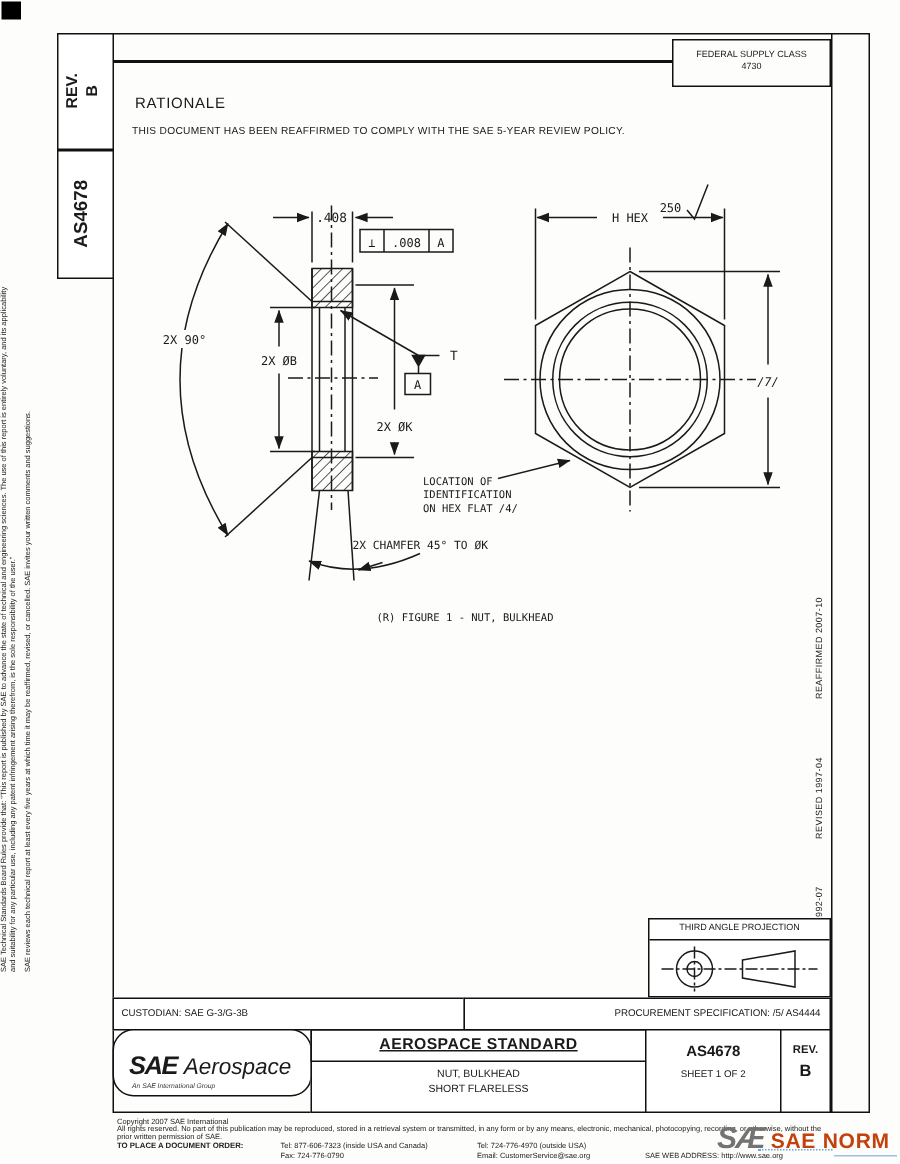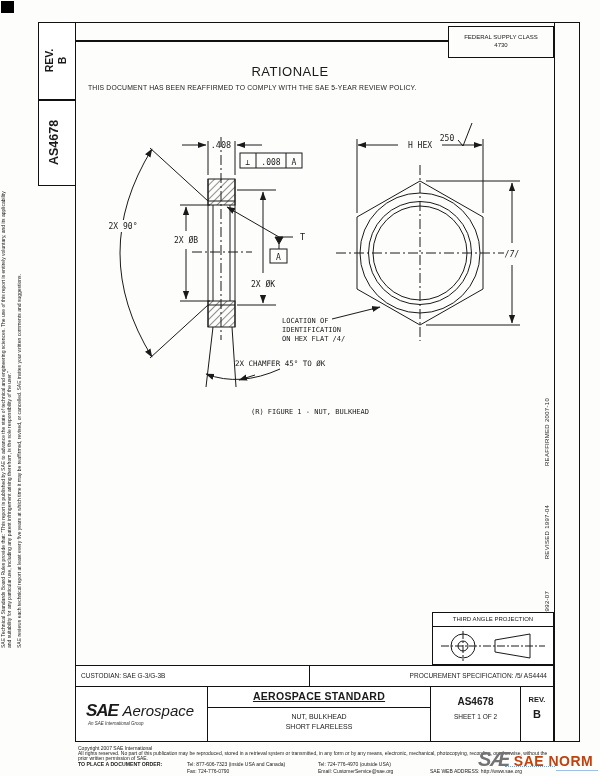--- a/index.html
+++ b/index.html
@@ -15,21 +15,21 @@
   .sb{border:1.5px solid #111;box-sizing:border-box;background:#fff;}
   .sb-rev{left:38px;top:22px;width:38px;height:78px;}
   .sb-as{left:38px;top:100px;width:38px;height:86px;}
   .vwrap{position:absolute;text-align:center;transform:rotate(-90deg);}
   .rev-wrap{left:17px;top:42px;width:78px;height:37px;font-weight:bold;font-size:10.5px;line-height:13px;padding-top:5px;box-sizing:border-box;}
   .as-wrap{left:12px;top:124px;width:85px;height:37px;font-weight:bold;font-size:12.5px;line-height:37px;}
   
   .fsc{left:448px;top:26px;width:106px;height:32px;border:1.2px solid #111;box-sizing:border-box;
        text-align:center;font-size:6px;line-height:8px;padding-top:6px;}
   
-  .rationale-title{left:90px;top:64px;width:400px;text-align:center;font-size:13px;letter-spacing:.5px;}
+  .rationale-title{left:90px;top:64px;width:400px;font-size:10px;letter-spacing:.5px;}
   .rationale-text{left:88px;top:84px;width:460px;font-size:6.8px;letter-spacing:.2px;}
   
   .fig{left:80px;top:115px;width:480px;height:300px;}
   .fig text{fill:#1a1a1a;stroke:none;font-family:"DejaVu Sans Mono",monospace;}
   .cl{stroke-dasharray:10 3 2 3;}
   .fig-caption{left:160px;top:408px;width:300px;text-align:center;font-size:7px;font-family:"DejaVu Sans Mono",monospace;}
   
   .left-disc{left:-217px;top:405px;width:460px;height:26px;transform:rotate(-90deg);
              font-size:5px;line-height:6.4px;color:#222;}
   .left-disc p{margin:0;}
@@ -37,21 +37,21 @@
   
   .vdate{position:absolute;width:120px;height:10px;text-align:center;transform:rotate(-90deg);
          font-size:6px;color:#222;letter-spacing:.3px;}
   
   .proj{left:432px;top:612px;width:122px;height:53px;border:1.3px solid #111;box-sizing:border-box;background:#fff;}
   .proj-title{border-bottom:1.2px solid #111;font-size:6px;text-align:center;line-height:13px;height:13px;}
   
   .tb{position:absolute;border:1.2px solid #111;box-sizing:border-box;background:#fff;font-family:"Liberation Sans",sans-serif;}
   .tb-cust{left:75px;top:665px;width:235px;height:22px;font-size:6.5px;line-height:20px;padding-left:5px;}
   .tb-proc{left:309px;top:665px;width:245px;height:22px;font-size:6.5px;line-height:20px;text-align:right;padding-right:6px;box-sizing:border-box;}
-  .tb-logo{left:75px;top:686px;width:133px;height:56px;}
+  .tb-logo{left:75px;top:686px;width:133px;height:45px;border-radius:14px;}
   .tb-center{left:207px;top:686px;width:224px;height:56px;}
   .tb-num{left:430px;top:686px;width:91px;height:56px;text-align:center;}
   .tb-rev{left:520px;top:686px;width:34px;height:56px;text-align:center;}
   .as-header{border:1.8px solid #111;box-sizing:border-box;margin:-1px;height:22px;text-align:center;
              font-weight:bold;font-size:10.5px;line-height:19px;letter-spacing:.3px;text-decoration:underline;}
   .tb-title{font-size:7px;text-align:center;line-height:9px;margin-top:5px;}
   .logo-line{margin:14px 0 0 10px;white-space:nowrap;}
   .logo-sae{font-size:17px;font-weight:bold;font-style:italic;letter-spacing:-1px;}
   .logo-aero{font-size:15px;font-style:italic;}
   .logo-tag{font-size:4.5px;font-style:italic;margin-left:12px;color:#333;}

